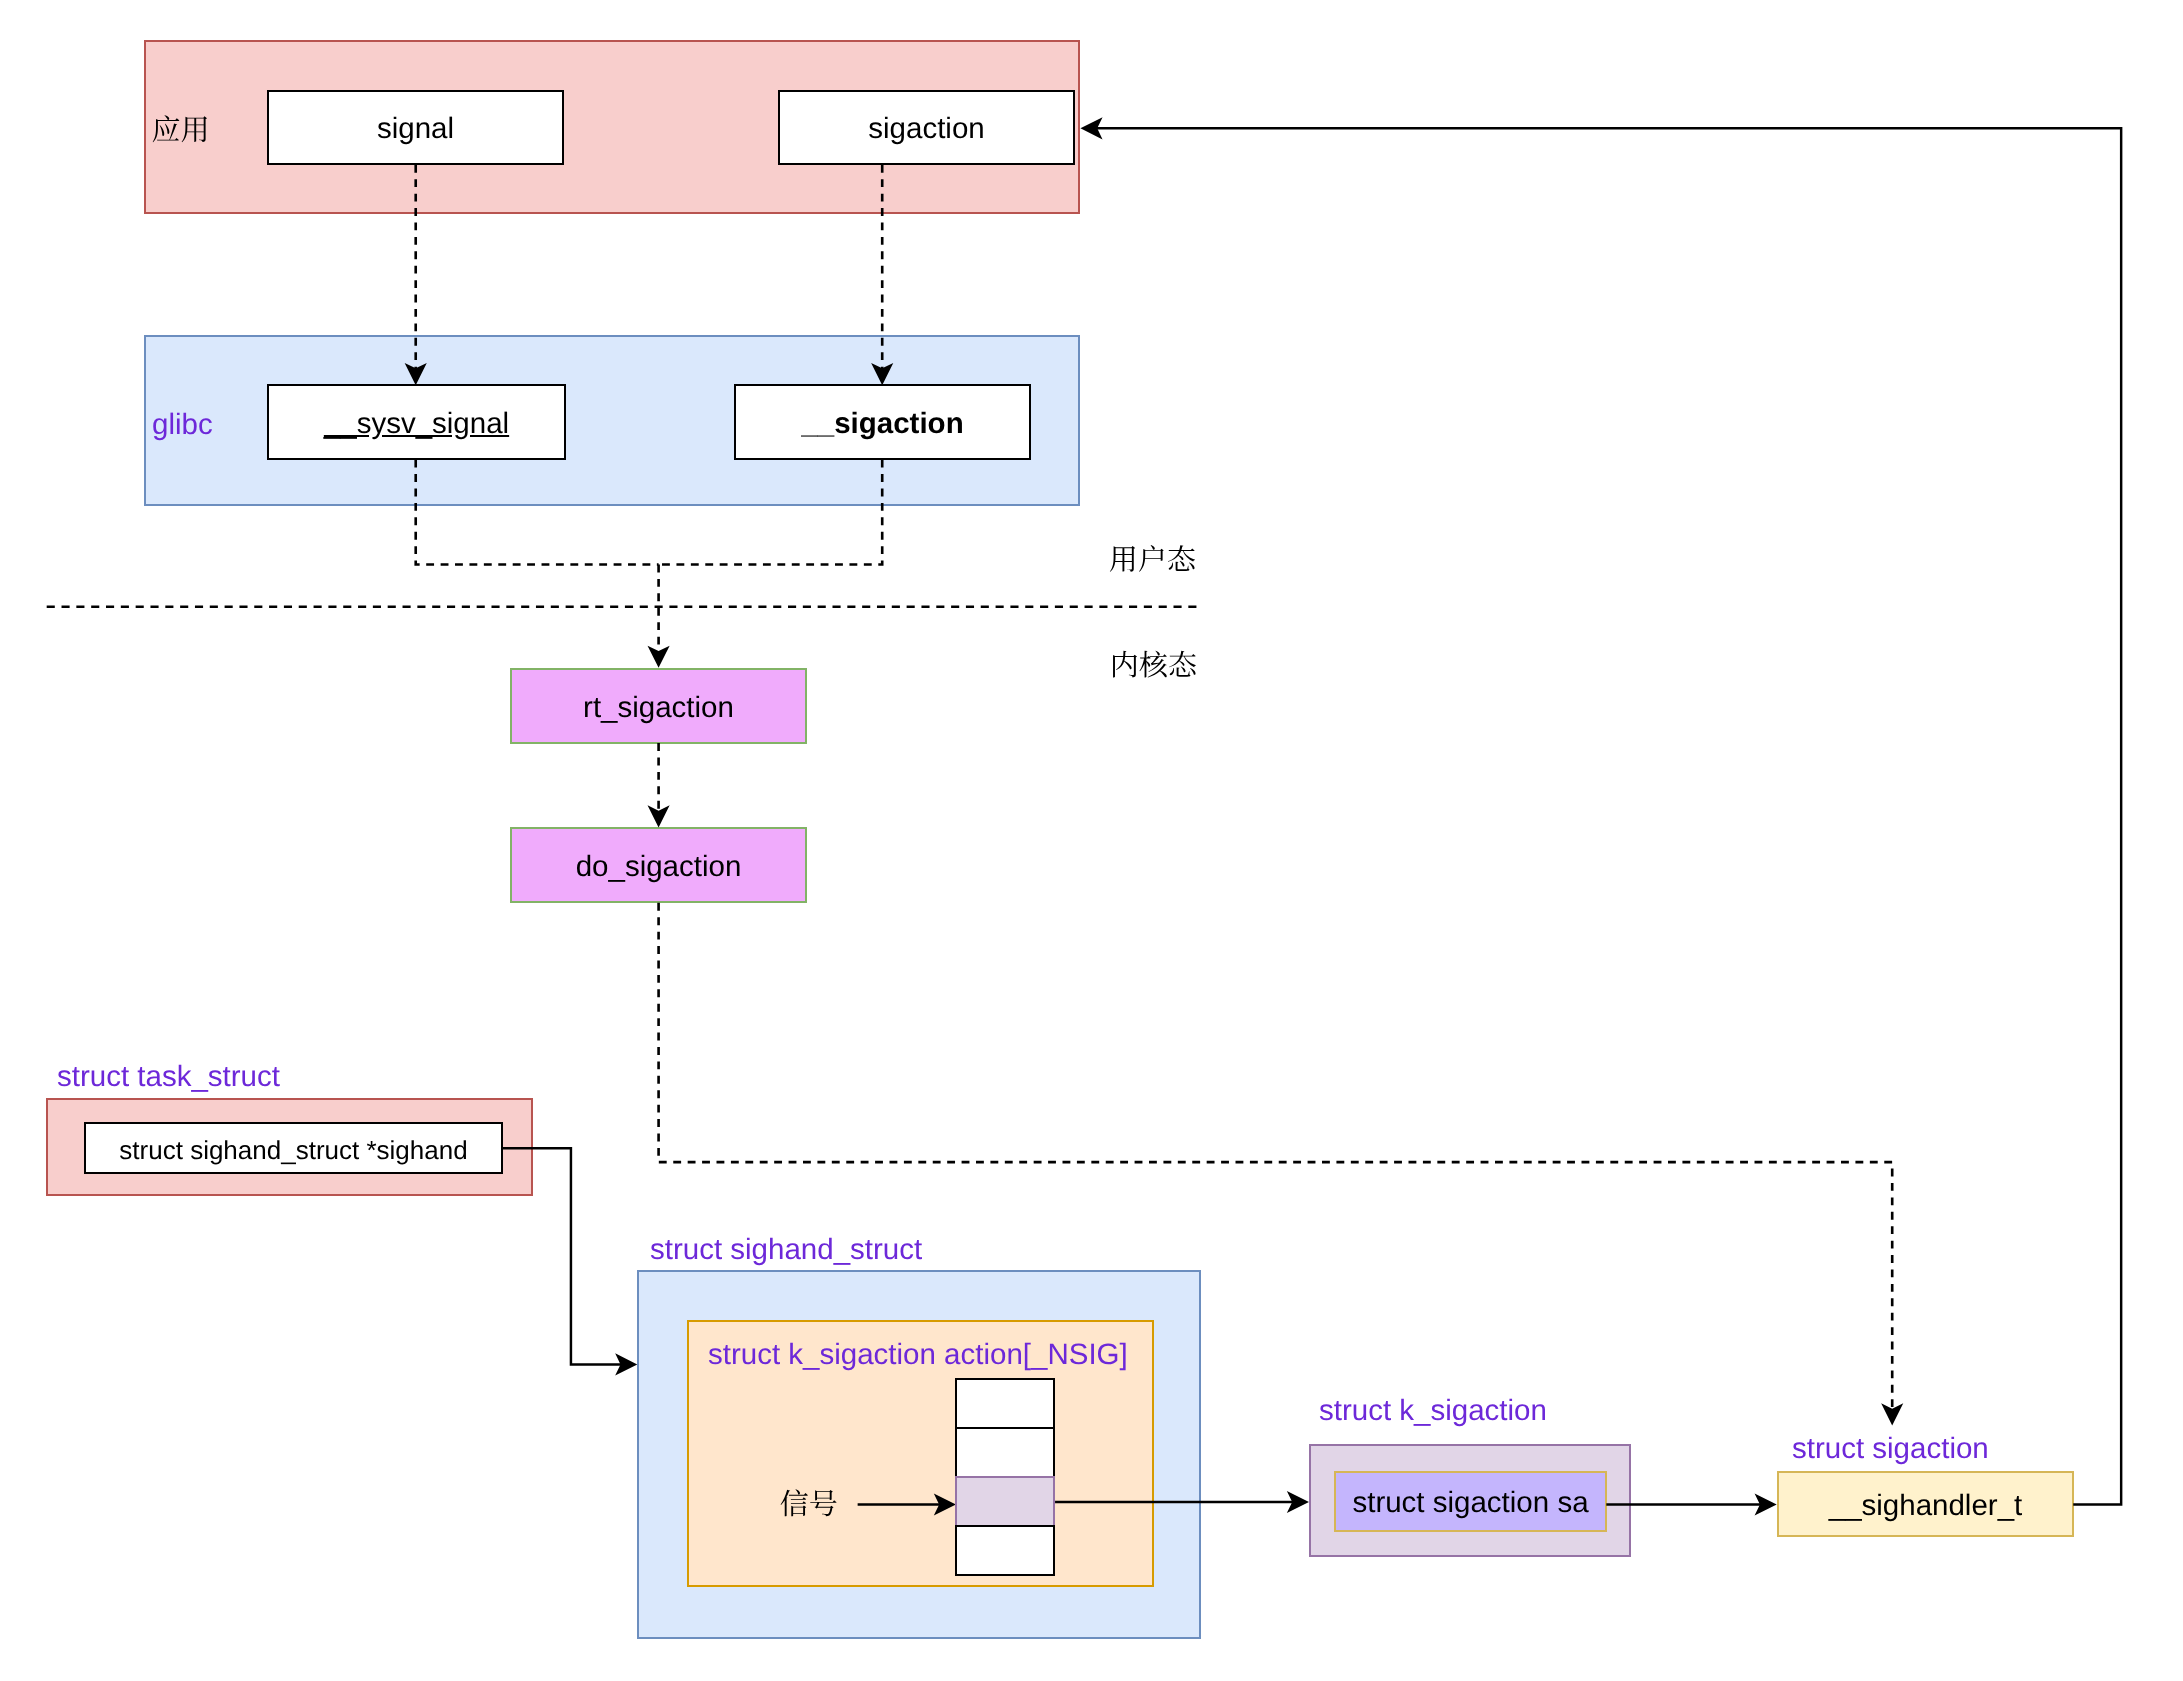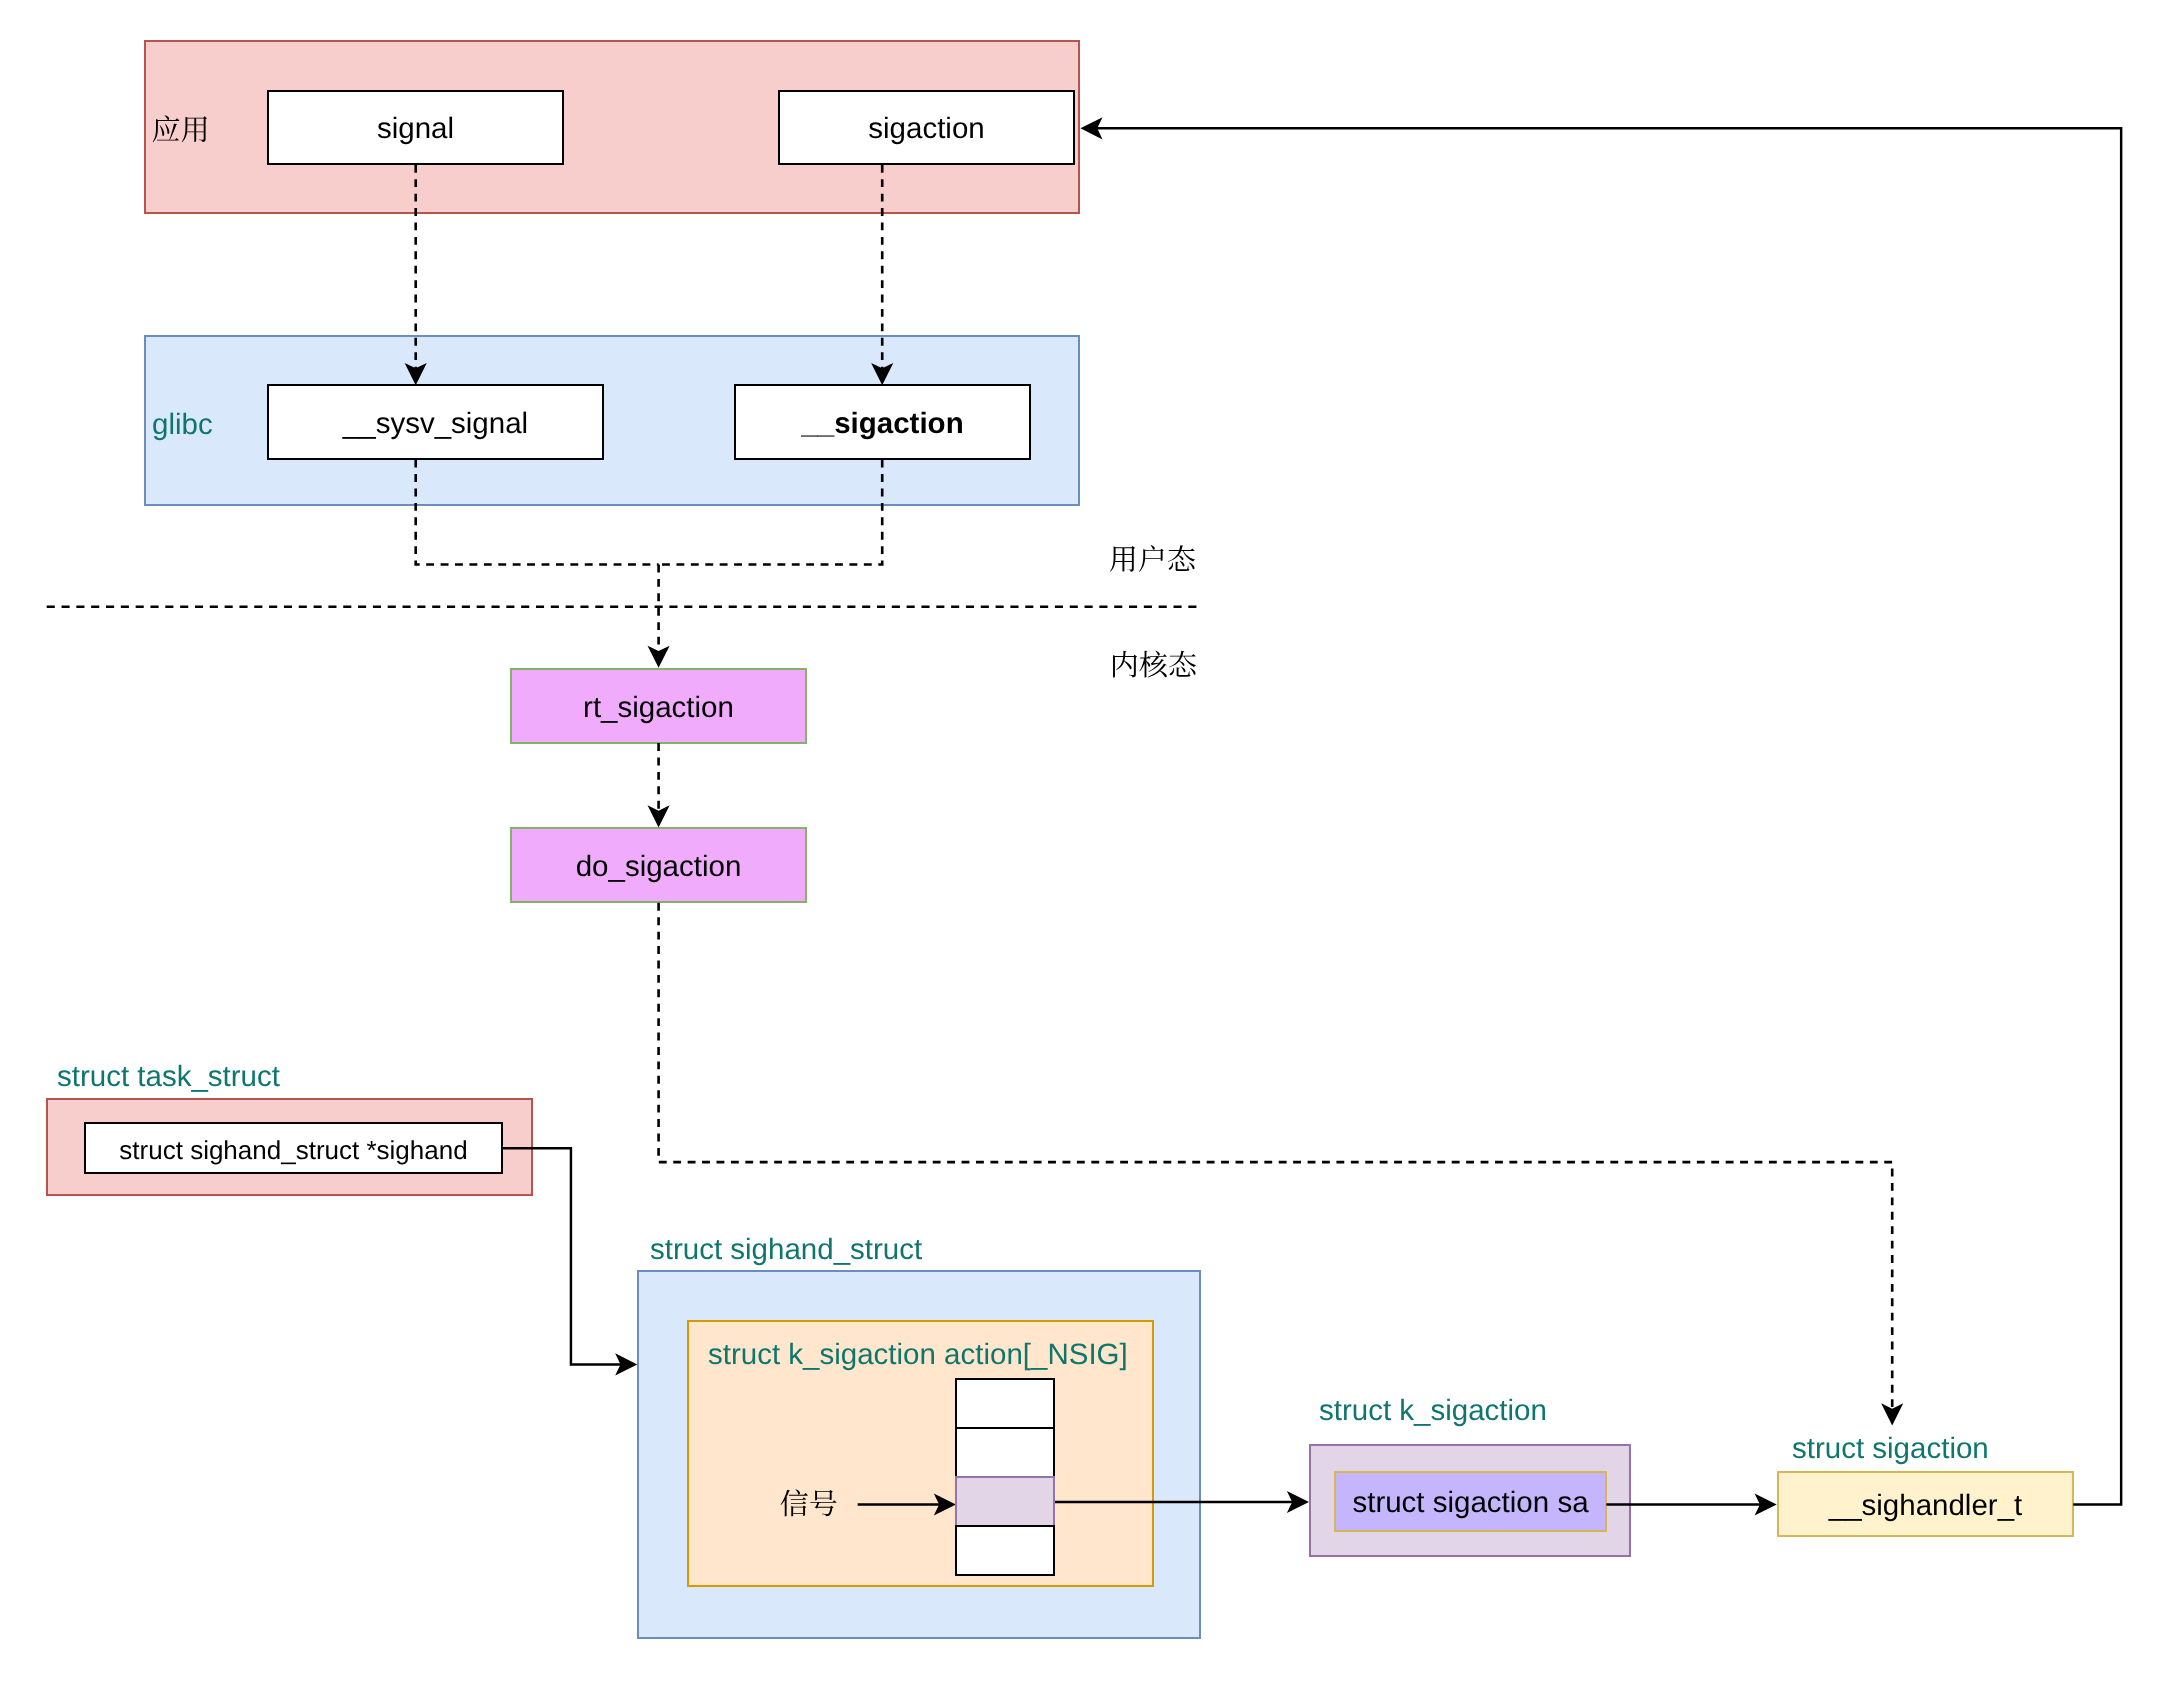--- a/index.html
+++ b/index.html
@@ -4,21 +4,21 @@
 <title>Linux signal registration path</title>
 <style>
   html,body{margin:0;padding:0;background:#ffffff;}
   *{-webkit-font-smoothing:antialiased;text-rendering:geometricPrecision;}
   .lbl,.node-t{transform:translateZ(0);}
   body{width:2183px;height:1682px;position:relative;overflow:hidden;
        font-family:"Liberation Sans",sans-serif;}
   #stage{position:absolute;left:0;top:0;width:2183px;height:1682px;padding-left:20px;
          -webkit-font-smoothing:antialiased;}
   .box{position:absolute;box-sizing:border-box;}
-  .lbl{position:absolute;white-space:nowrap;color:#0f766e;}
+  .lbl{position:absolute;white-space:nowrap;color:#6d28d9;}
   svg.overlay{position:absolute;left:0;top:0;width:2183px;height:1682px;overflow:visible;}
   svg.overlay path{fill:none;stroke:#000;}
   svg.overlay #arrowglyph path{fill:#000;stroke:none;}
   svg.overlay use.arrow{fill:#000;stroke:none;}
   svg.overlay g.cjk-label path{fill:#000;stroke:none;}
   svg.overlay path.dash{stroke-width:3.2;stroke-dasharray:9.6 8;}
   svg.overlay path.sep{stroke-width:3.2;stroke-dasharray:9.9 8.2;}
   svg.overlay path.solid{stroke-width:3;}
 
   
@@ -27,21 +27,21 @@
   .layer-glibc{left:144px;top:335px;width:936px;height:171px;
                background:#dae8fc;border:2.5px solid #6c8ebf;}
 
   
   .node{background:#ffffff;border:2.5px solid #000;display:flex;
         align-items:center;justify-content:center;}
   .node-t{font-size:29.5px;line-height:1;color:#000;position:relative;top:1.6px;}
 
   #n-signal{left:267px;top:90px;width:297px;height:75px;}
   #n-sigaction{left:734px;top:90px;width:297px;height:75px;margin-left:44px;}
-  #n-sysv{left:267px;top:384px;width:337px;height:76px;}
+  #n-sysv{left:267px;top:384px;width:299px;height:76px;text-decoration:underline;}
   #n-usigaction{left:734px;top:384px;width:297px;height:76px;font-weight:bold;}
 
   
   .knode{background:#f0abfc;border:2.5px solid #82b366;display:flex;
          align-items:center;justify-content:center;}
   #n-rt{left:510px;top:668px;width:297px;height:76px;}
   #n-do{left:510px;top:827px;width:297px;height:76px;}
 
   
   .lbl{font-size:29.5px;line-height:1;}

